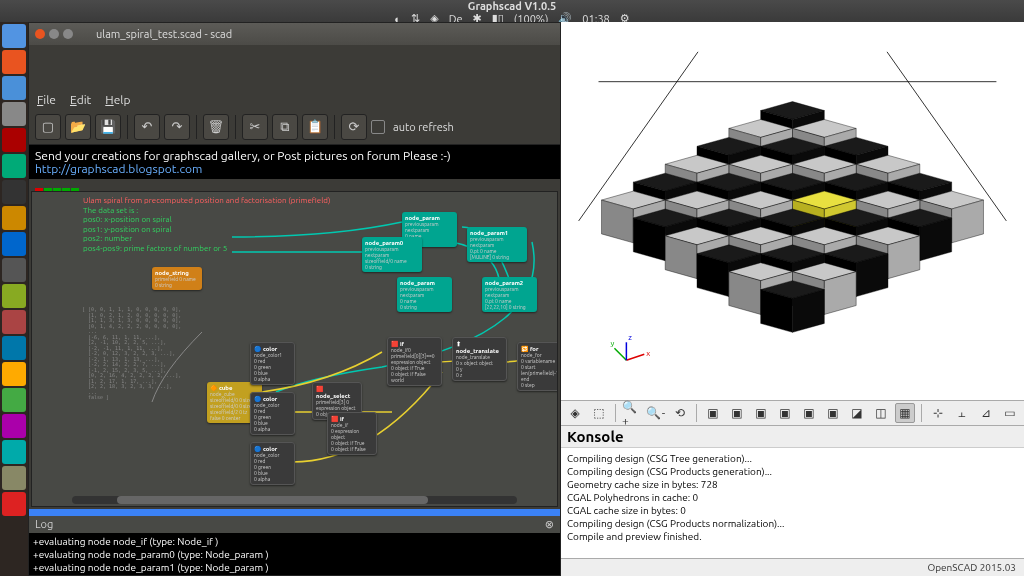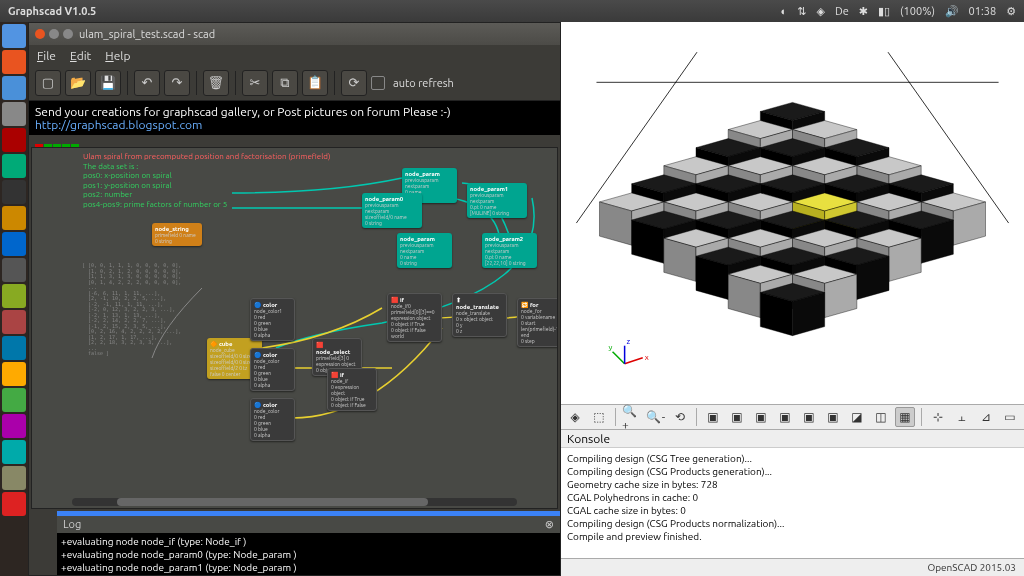--- a/index.html
+++ b/index.html
@@ -1,36 +1,36 @@
 <!DOCTYPE html>
 <html><head>
 <meta charset="utf-8">
 <style>
 * { margin: 0; padding: 0; box-sizing: border-box; font-family: Ubuntu, Arial, sans-serif; }
 body { width: 1024px; height: 576px; overflow: hidden; background: #2c2c2c; position: relative; }
 
 
-.sysbar { height: 22px; background: linear-gradient(#4a4a4a,#3a3a3a); display: flex; align-items: center; padding: 0 8px; color: #ddd; font-size: 11px; }
+.sysbar { height: 22px; background: linear-gradient(#4a4a4a,#3a3a3a); display: flex; align-items: center; padding: 0 8px; color: #ddd; font-size: 11px; flex-direction: column; }
 .sysbar .title { flex: 1; font-weight: bold; }
 .sysbar .tray { display: flex; gap: 10px; align-items: center; }
 .sysbar .tray span { font-size: 11px; }
 
 
 .launcher { position: absolute; left: 0; top: 22px; bottom: 0; width: 28px; background: #2d2622; display: flex; flex-direction: column; gap: 2px; padding: 2px; }
 .launcher .licon { width: 24px; height: 24px; border-radius: 3px; display: flex; align-items: center; justify-content: center; font-size: 11px; color: #fff; }
 
 
 .main { position: absolute; left: 28px; top: 22px; right: 0; bottom: 0; display: flex; }
 
 
 .gscad { width: 546px; background: #3c3b37; display: flex; flex-direction: column; border: 1px solid #222; }
-.gscad-title { height: 22px; background: linear-gradient(#5c5b57,#4c4b47); display: flex; align-items: center; padding: 0 6px; font-size: 11px; color: #ddd; gap: 6px; }
+.gscad-title { height: 22px; background: linear-gradient(#5c5b57,#4c4b47); display: flex; align-items: center; padding: 0 6px; font-size: 11px; color: #ddd; gap: 23px; }
 .gscad-title .dots { display: flex; gap: 4px; }
 .gscad-title .dot { width: 10px; height: 10px; border-radius: 50%; }
-.gscad-menu { height: 20px; display: flex; gap: 14px; padding: 0 8px; align-items: center; font-size: 12px; color: #ddd; }
+.gscad-menu { height: 20px; display: flex; gap: 14px; padding: 0 8px; align-items: center; font-size: 12px; color: #ddd; margin-top: 44px; }
 .gscad-menu span { text-decoration: underline; text-decoration-color: transparent; }
 .gscad-menu span::first-letter { text-decoration: underline; }
 .gscad-toolbar { height: 36px; background: #3c3b37; display: flex; align-items: center; gap: 4px; padding: 0 6px; border-bottom: 1px solid #222; }
 .gscad-toolbar .tbtn { width: 26px; height: 26px; background: #4a4843; border: 1px solid #222; border-radius: 3px; display: flex; align-items: center; justify-content: center; color: #ccc; font-size: 13px; }
 .gscad-toolbar .sep { width: 1px; height: 24px; background: #222; margin: 0 2px; }
 .gscad-toolbar .check { width: 14px; height: 14px; border: 1px solid #888; border-radius: 2px; }
 .gscad-toolbar .lbl { color: #ddd; font-size: 11px; margin-left: 4px; }
 .gscad-banner { background: #000; color: #fff; font-size: 12px; padding: 4px 6px; }
 .gscad-banner a { color: #6ab0ff; }
 .gscad-greenbar { height: 10px; background: #3c3b37; padding: 2px 6px; }
@@ -42,33 +42,33 @@
 .node.teal { background: #00a590; }
 .node.orange { background: #d08018; }
 .node.darkg { background: #3a3a3a; border: 1px solid #555; }
 .node.yellow { background: #c2a020; }
 .node .hdr { font-size: 6px; font-weight: bold; }
 .node .row { font-size: 5px; color: #ccc; }
 .wire { position: absolute; pointer-events: none; }
 .scrollh { position: absolute; bottom: 2px; left: 40px; right: 40px; height: 8px; background: #333; border-radius: 4px; }
 .scrollh .thumb { position: absolute; height: 100%; background: #666; border-radius: 4px; }
 
-.gscad-log { background: #3c3b37; border-top: 5px solid #3b82f6; margin-left: 28px; }
+.gscad-log { background: #3c3b37; border-top: 7px solid #3b82f6; }
 .gscad-log .loghdr { display: flex; justify-content: space-between; padding: 2px 6px; font-size: 11px; color: #ccc; background: #484945; }
 .gscad-log .logbody { background: #000; color: #fff; font-size: 10px; padding: 2px 4px; font-family: monospace; line-height: 1.3; height: 42px; overflow: hidden; }
 
 
 .oscad { flex: 1; background: #fff; display: flex; flex-direction: column; }
 .viewport { flex: 1; background: #fff; position: relative; overflow: hidden; }
 .viewport svg { width: 100%; height: 100%; }
 .oscad-toolbar { height: 26px; border-top: 1px solid #aaa; border-bottom: 1px solid #aaa; background: #eee; display: flex; align-items: center; gap: 4px; padding: 0 4px; }
 .oscad-toolbar .obtn { width: 20px; height: 20px; display: flex; align-items: center; justify-content: center; font-size: 12px; color: #333; border-radius: 2px; }
 .oscad-toolbar .obtn.active { background: #ccc; border: 1px solid #999; }
 .oscad-toolbar .osep { width: 1px; height: 18px; background: #aaa; margin: 0 2px; }
-.konsole-hdr { font-size: 12px; padding: 2px 6px; background: #eee; border-bottom: 1px solid #ccc; font-weight: normal; }
+.konsole-hdr { font-size: 15px; padding: 2px 6px; background: #eee; border-bottom: 1px solid #ccc; font-weight: bold; }
 .konsole { font-size: 10px; padding: 4px 6px; background: #fff; color: #000; line-height: 1.3; font-family: sans-serif; flex-shrink: 0; height: 110px; overflow: hidden; }
 .oscad-status { height: 18px; background: #eee; border-top: 1px solid #aaa; font-size: 10px; display: flex; justify-content: flex-end; align-items: center; padding: 0 8px; color: #333; }
 </style>
 </head>
 <body>
 
 <div class="sysbar">
   <span class="title">Graphscad V1.0.5</span>
   <div class="tray">
     <span>◐</span>

